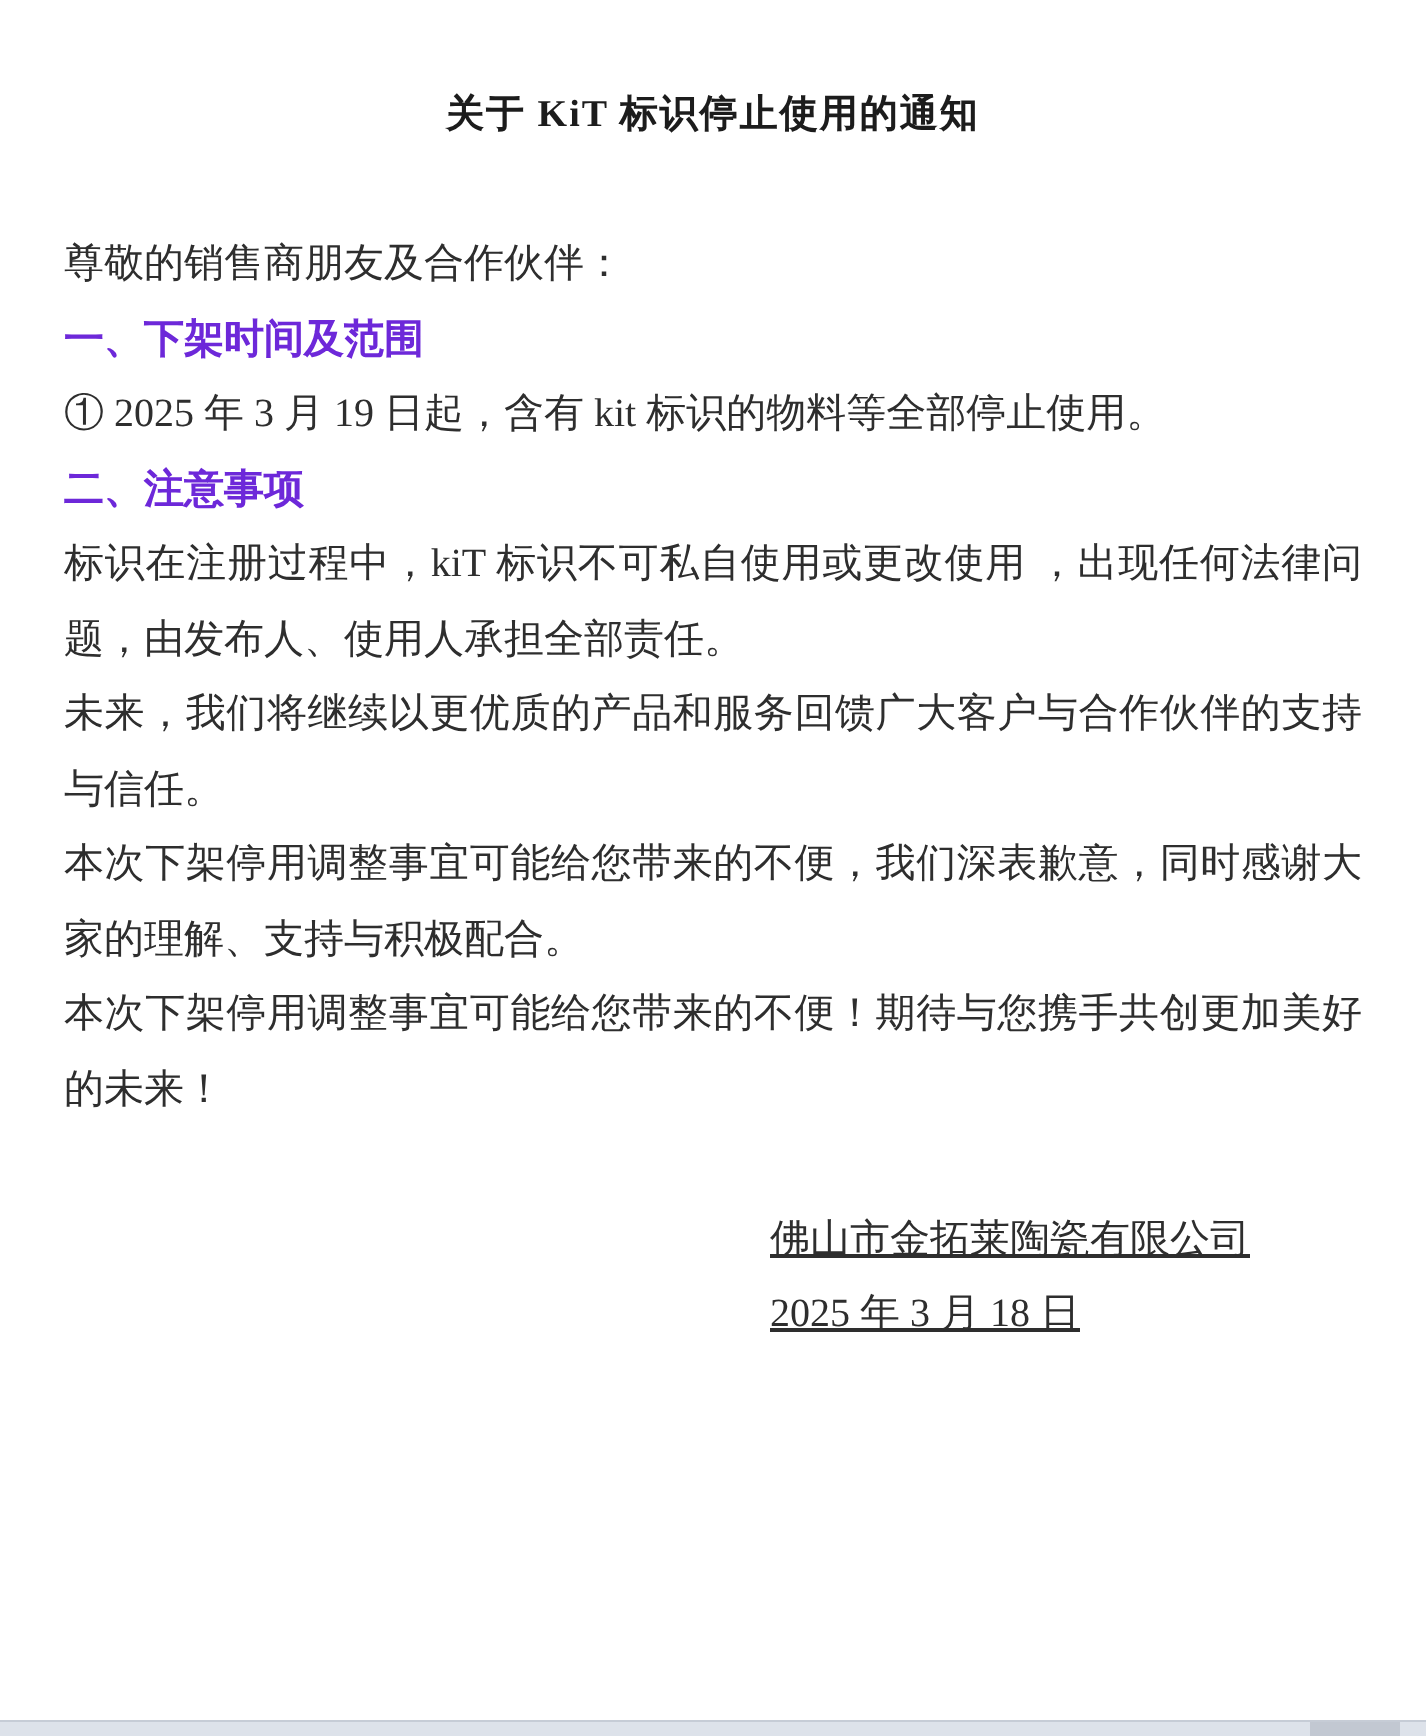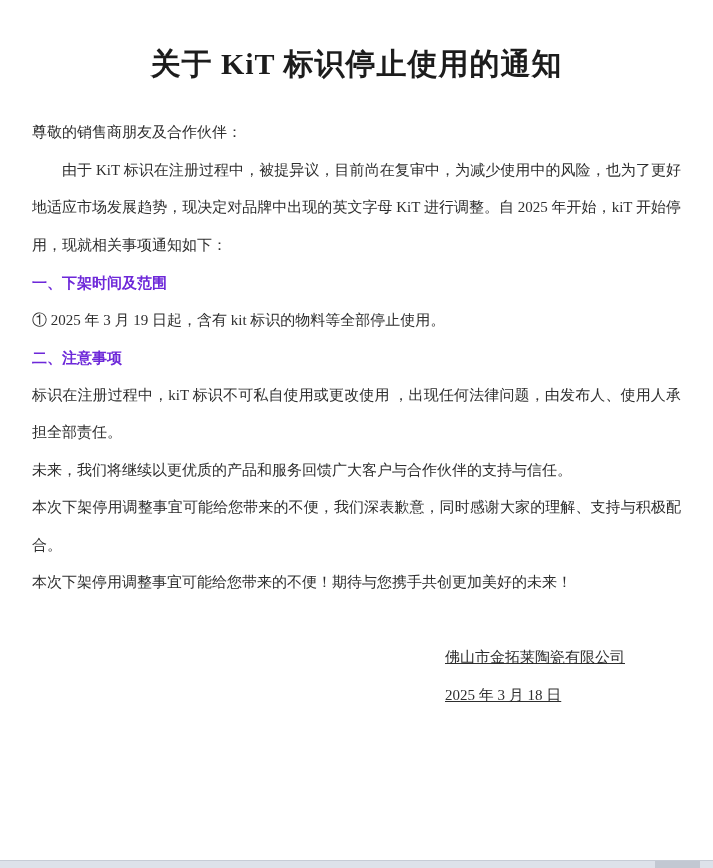--- a/index.html
+++ b/index.html
@@ -13,32 +13,32 @@
     color: #262626;
   }
   .page {
     position: absolute;
     inset: 0;
     background: #ffffff;
   }
   h1.doc-title {
     margin: 44px 0 0 0;
     text-align: center;
-    font-size: 30px;
+    font-size: 19px;
     font-weight: bold;
     letter-spacing: 1px;
     font-family: "Liberation Serif", "DejaVu Serif", serif;
     color: #1c1c1c;
   }
   .doc-body {
     position: absolute;
     left: 32px;
     right: 32px;
     top: 114px;
-    font-size: 15px;
+    font-size: 20px;
     line-height: 37.5px;
     text-align: justify;
     color: #2e2e2e;
   }
   .doc-body p { margin: 0; }
   .para-indent { text-indent: 2em; }
   .section-heading {
     font-weight: bold;
     font-family: "Liberation Sans", "DejaVu Sans", sans-serif;
     color: #6d28d9;
@@ -70,21 +70,20 @@
 <body style="background: rgb(255, 255, 255);">
 
 <div class="page">
 
   <h1 class="doc-title" style="color: rgb(28, 28, 28);">关于 KiT 标识停止使用的通知</h1>
 
   <div class="doc-body" style="color: rgb(46, 46, 46);">
 
     <p>尊敬的销售商朋友及合作伙伴：</p>
 
-    <p class="para-indent">由于 KiT 标识在注册过程中，被提异议，目前尚在复审中，为减少使用中的风险，也为了更好地适应市场发展趋势，现决定对品牌中出现的英文字母 KiT 进行调整。自 2025 年开始，kiT 开始停用，现就相关事项通知如下：</p>
 
     <p class="section-heading">一、下架时间及范围</p>
 
     <p>① 2025 年 3 月 19 日起，含有 kit 标识的物料等全部停止使用。</p>
 
 
     <p class="section-heading">二、注意事项</p>
 
     <p>标识在注册过程中，kiT 标识不可私自使用或更改使用 ，出现任何法律问题，由发布人、使用人承担全部责任。</p>
 

